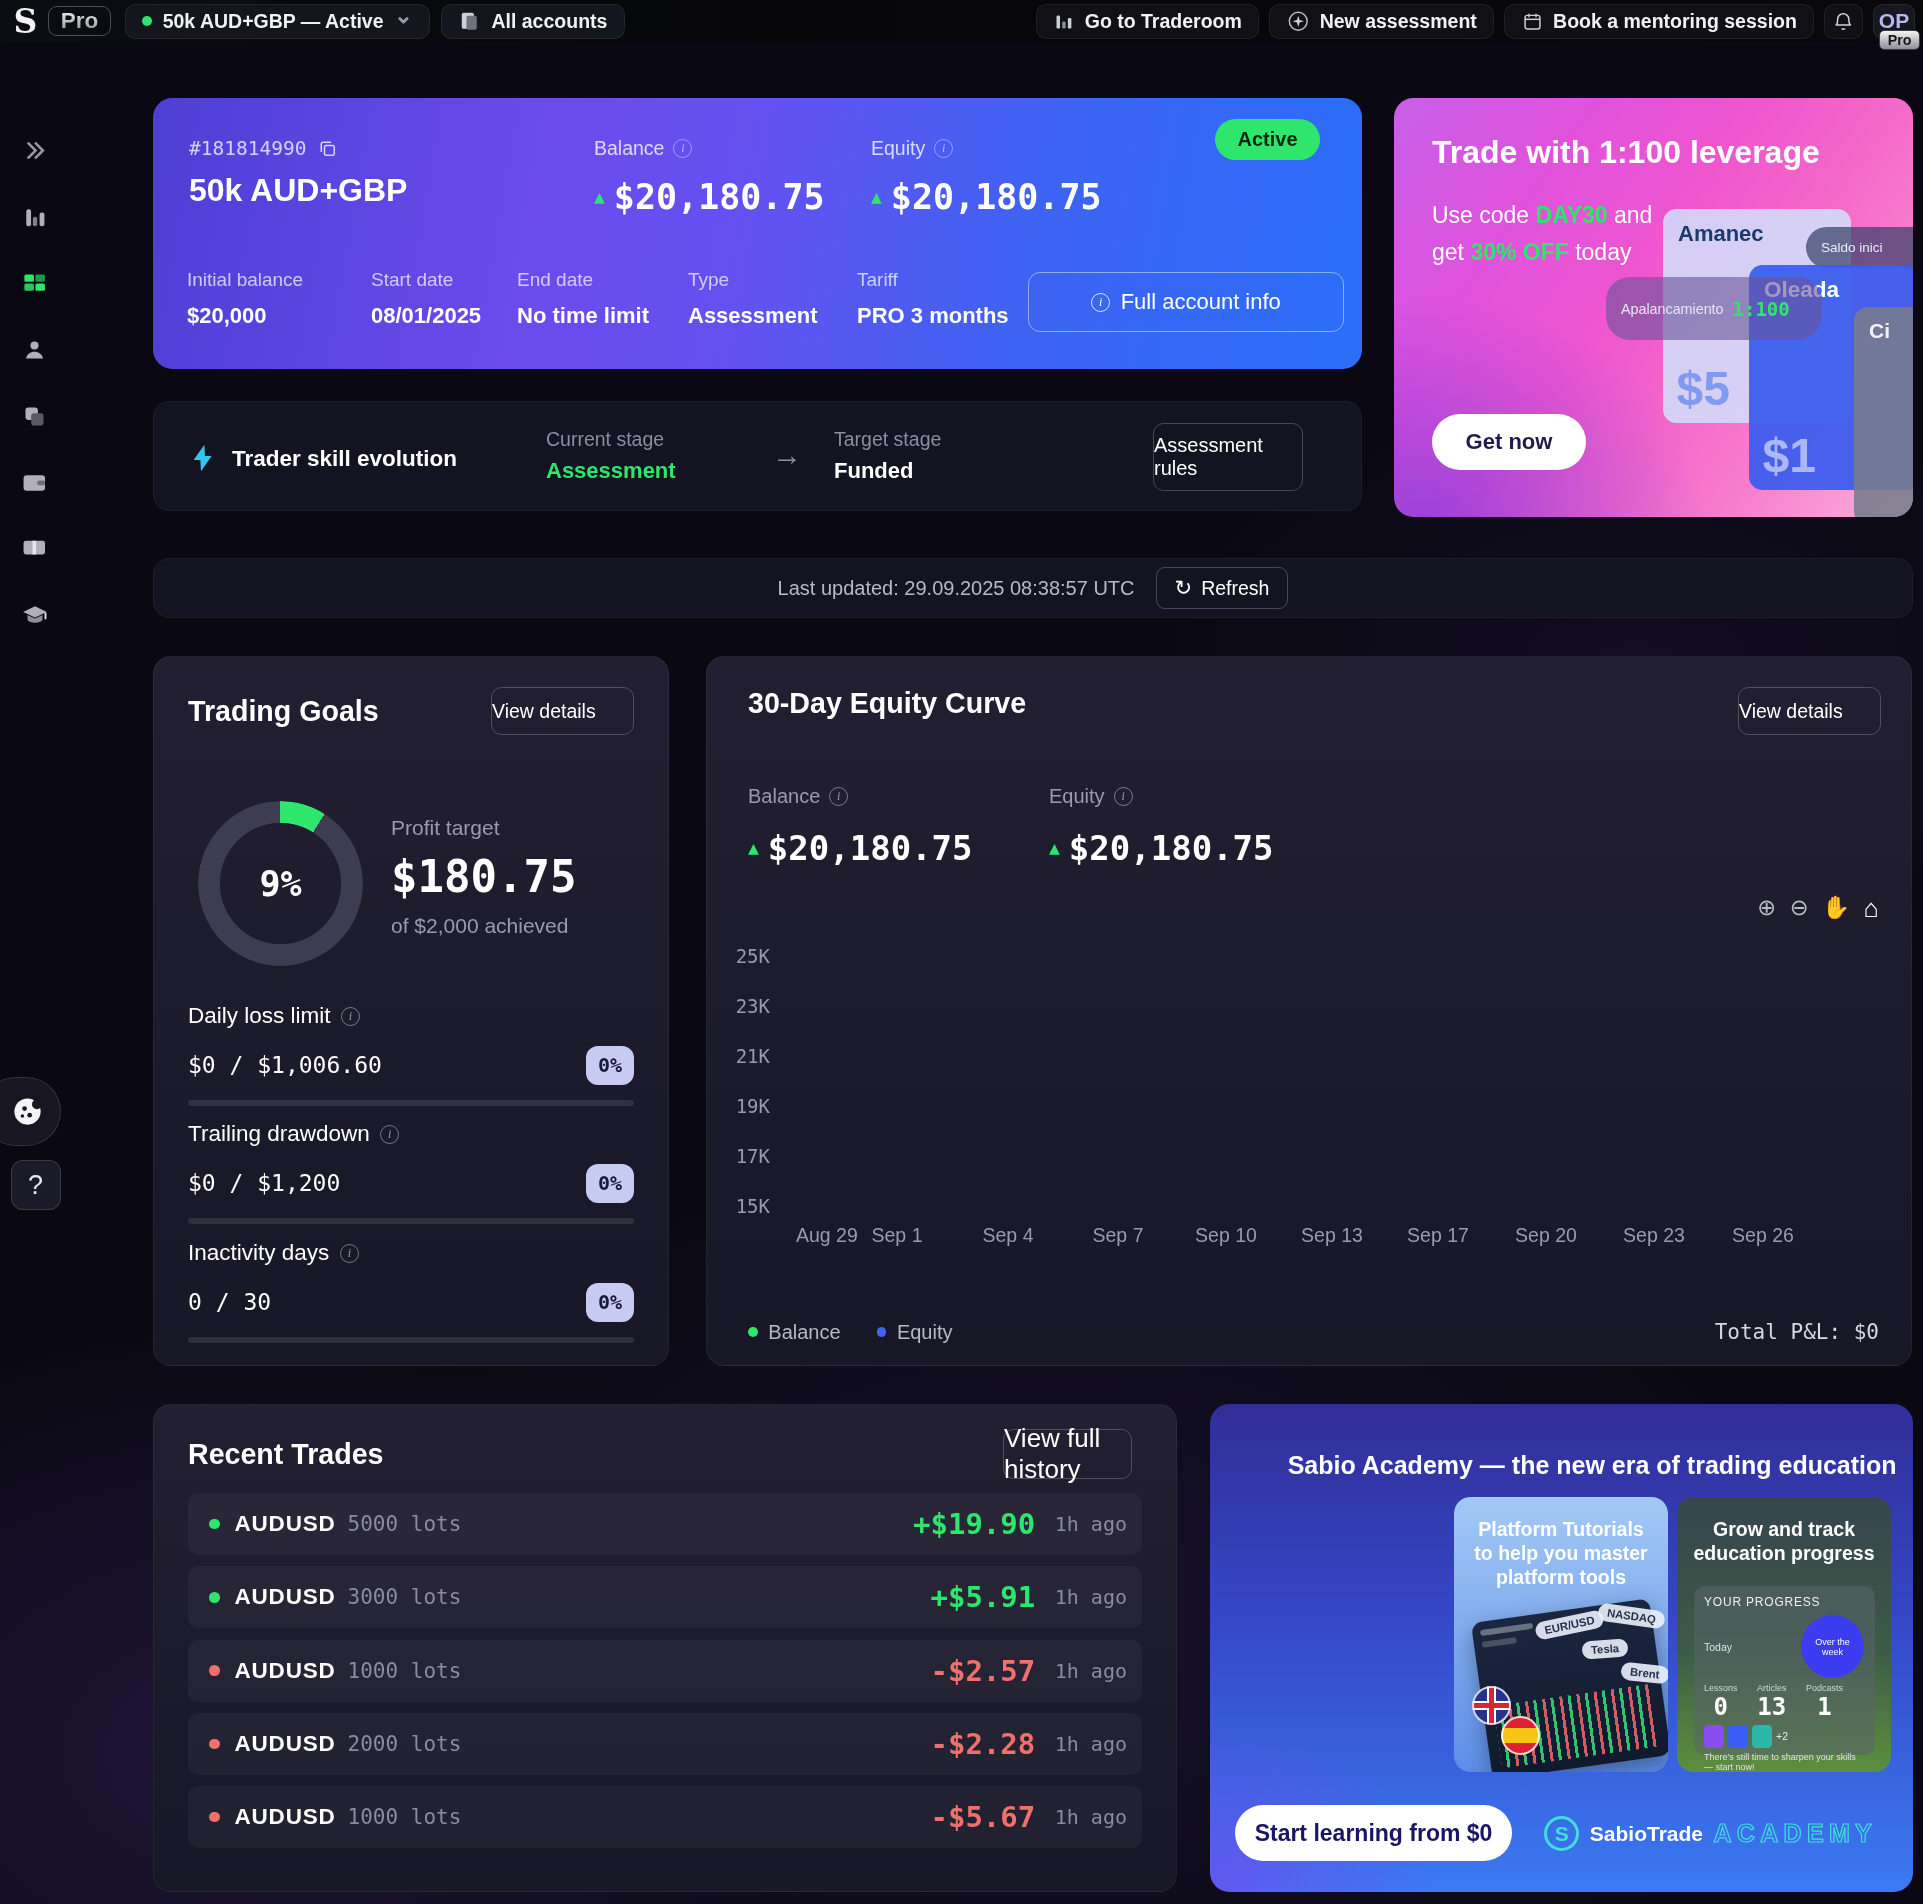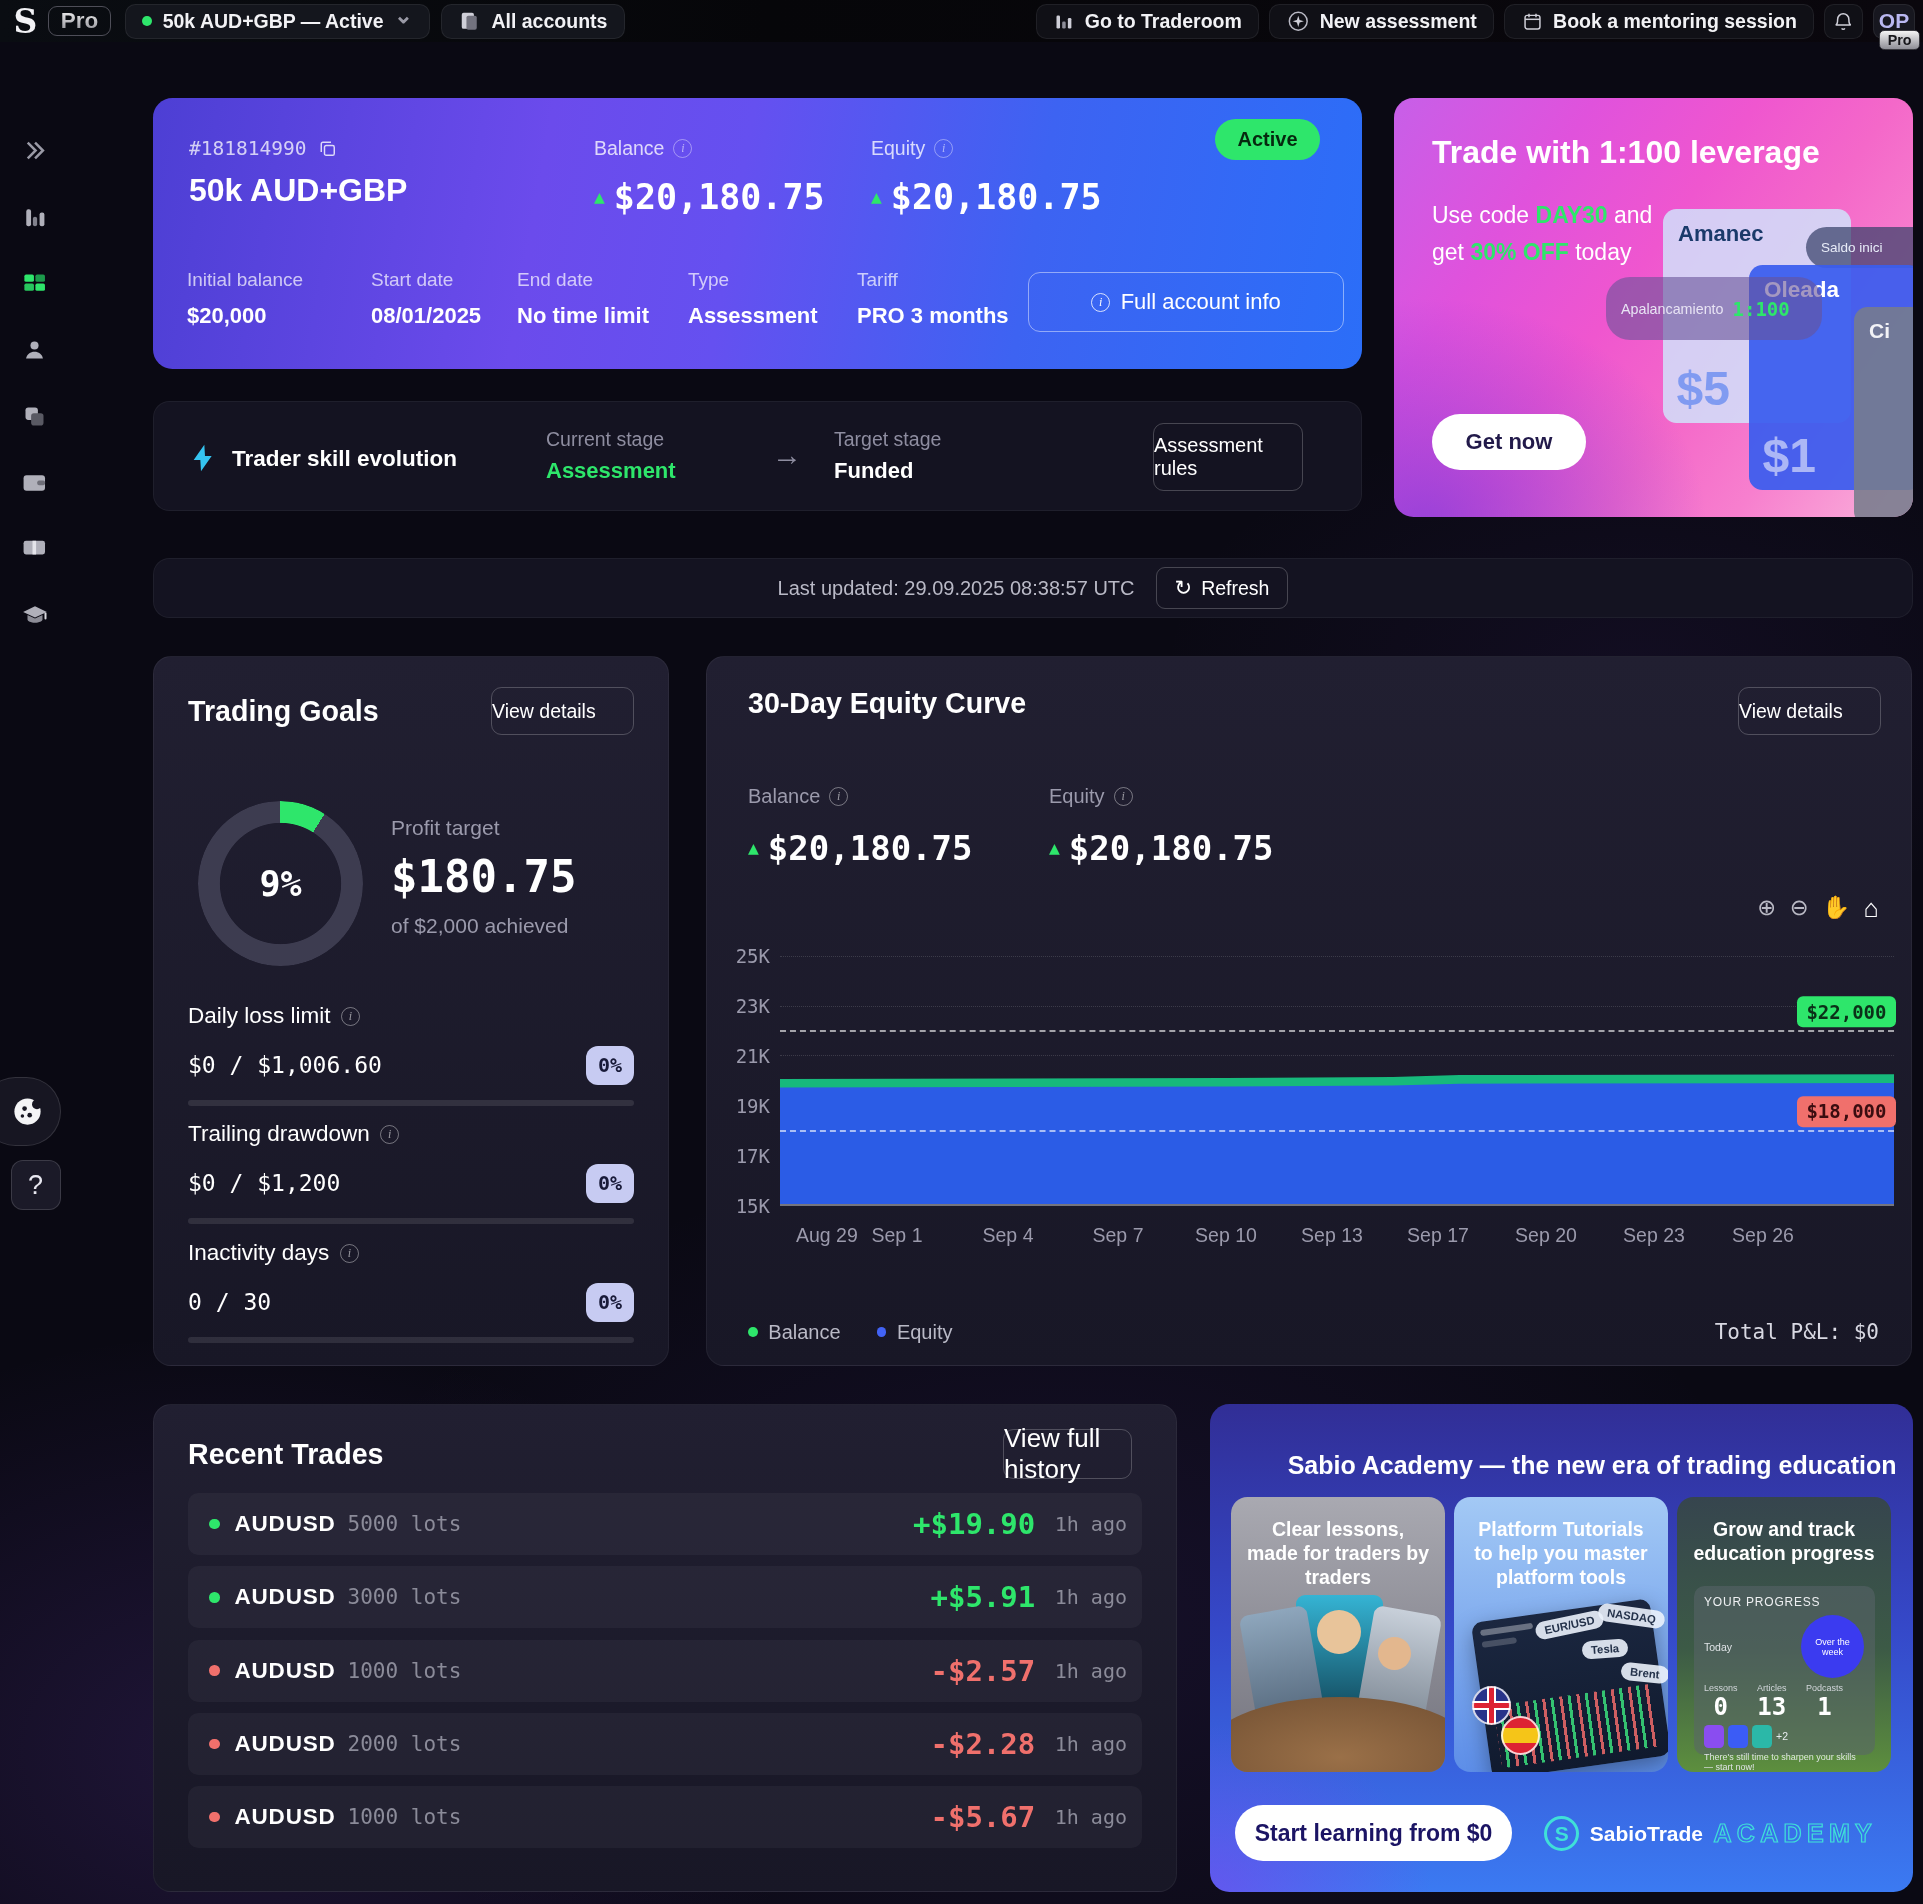--- a/index.html
+++ b/index.html
@@ -494,35 +494,20 @@
       <span style="color:#fff; font-size:25.6px;">⌂</span>
     </div>
 
     <span class="ytick mono" style="top:299px;">25K</span>
     <span class="ytick mono" style="top:349px;">23K</span>
     <span class="ytick mono" style="top:399px;">21K</span>
     <span class="ytick mono" style="top:449px;">19K</span>
     <span class="ytick mono" style="top:499px;">17K</span>
     <span class="ytick mono" style="top:549px;">15K</span>
 
-    <div class="plot">
-      <div class="gl" style="top:0;"></div>
-      <div class="gl" style="top:20%;"></div>
-      <div class="gl" style="top:40%;"></div>
-      <div class="gl" style="top:60%;"></div>
-      <div class="gl" style="top:80%;"></div>
-      <div class="area green"></div>
-      <div class="area blue"></div>
-      <div class="thr" style="top:30%;">
-        <span class="thr-label g mono">$22,000</span>
-      </div>
-      <div class="thr" style="top:70%;">
-        <span class="thr-label r mono">$18,000</span>
-      </div>
-    </div>
 
     <span class="xlab" style="left:89px; transform:none;">Aug 29</span>
     <span class="xlab" style="left:190px;">Sep 1</span>
     <span class="xlab" style="left:301px;">Sep 4</span>
     <span class="xlab" style="left:411px;">Sep 7</span>
     <span class="xlab" style="left:519px;">Sep 10</span>
     <span class="xlab" style="left:625px;">Sep 13</span>
     <span class="xlab" style="left:731px;">Sep 17</span>
     <span class="xlab" style="left:839px;">Sep 20</span>
     <span class="xlab" style="left:947px;">Sep 23</span>
@@ -583,29 +568,20 @@
         <span class="t-lots mono">1000 lots</span>
         <span class="t-pnl mono">-$5.67</span>
         <span class="t-time mono">1h ago</span>
       </div>
     </div>
   </div>
 
   <div class="academy">
     <h2>Sabio Academy — the new era of trading education</h2>
 
-    <div class="a-card ac1">
-      <div class="ttl">Clear lessons, made for traders by traders</div>
-      <div class="deco" style="left:65px; top:98px; width:87px; height:143px; border-radius:9px; background:linear-gradient(180deg,#35b4d4,#0c3344); transform:rotate(0deg);"></div>
-      <div class="deco" style="left:16.5px; top:113px; width:68px; height:113px; border-radius:9px; background:linear-gradient(180deg,#8ea6bc,#55687c); transform:rotate(-10deg);"></div>
-      <div class="deco" style="left:134px; top:113px; width:68px; height:113px; border-radius:9px; background:linear-gradient(180deg,#c8d0da,#7d8894); transform:rotate(10deg);"></div>
-      <div class="deco" style="left:86px; top:113px; width:44px; height:44px; border-radius:50%; background:#e8c49a;"></div>
-      <div class="deco" style="left:147px; top:140px; width:33px; height:33px; border-radius:50%; background:#e3b78e;"></div>
-      <div class="deco" style="left:-30px; bottom:-45px; width:278px; height:120px; border-radius:50%; background:radial-gradient(closest-side,#9a7048,#7c5838);"></div>
-    </div>
 
     <div class="a-card ac2">
       <div class="ttl">Platform Tutorials to help you master platform tools</div>
       <div class="deco" style="left:27px; top:113px; width:180px; height:158px; border-radius:10.5px; background:linear-gradient(180deg,#1b2740,#101a2e); transform:rotate(-8deg); box-shadow:0 7.5px 22.5px rgba(0,0,0,.35);">
         <div style="position:absolute; left:10.5px; bottom:10.5px; right:10.5px; height:63px; background:repeating-linear-gradient(90deg, transparent 0 5.3px, #3adf7c 5.3px 8.3px, transparent 8.3px 14.3px, #f06a6a 14.3px 17.3px); opacity:.85;"></div>
         <div style="position:absolute; left:7.5px; top:7.5px; width:53px; height:6px; border-radius:3px; background:rgba(255,255,255,.35);"></div>
         <div style="position:absolute; left:7.5px; top:19.5px; width:35px; height:6px; border-radius:3px; background:rgba(255,255,255,.2);"></div>
       </div>
       <span class="tagpill" style="left:81px; top:119px; transform:rotate(-12deg);">EUR/USD</span>
       <span class="tagpill" style="left:144px; top:110px; transform:rotate(8deg);">NASDAQ</span>

